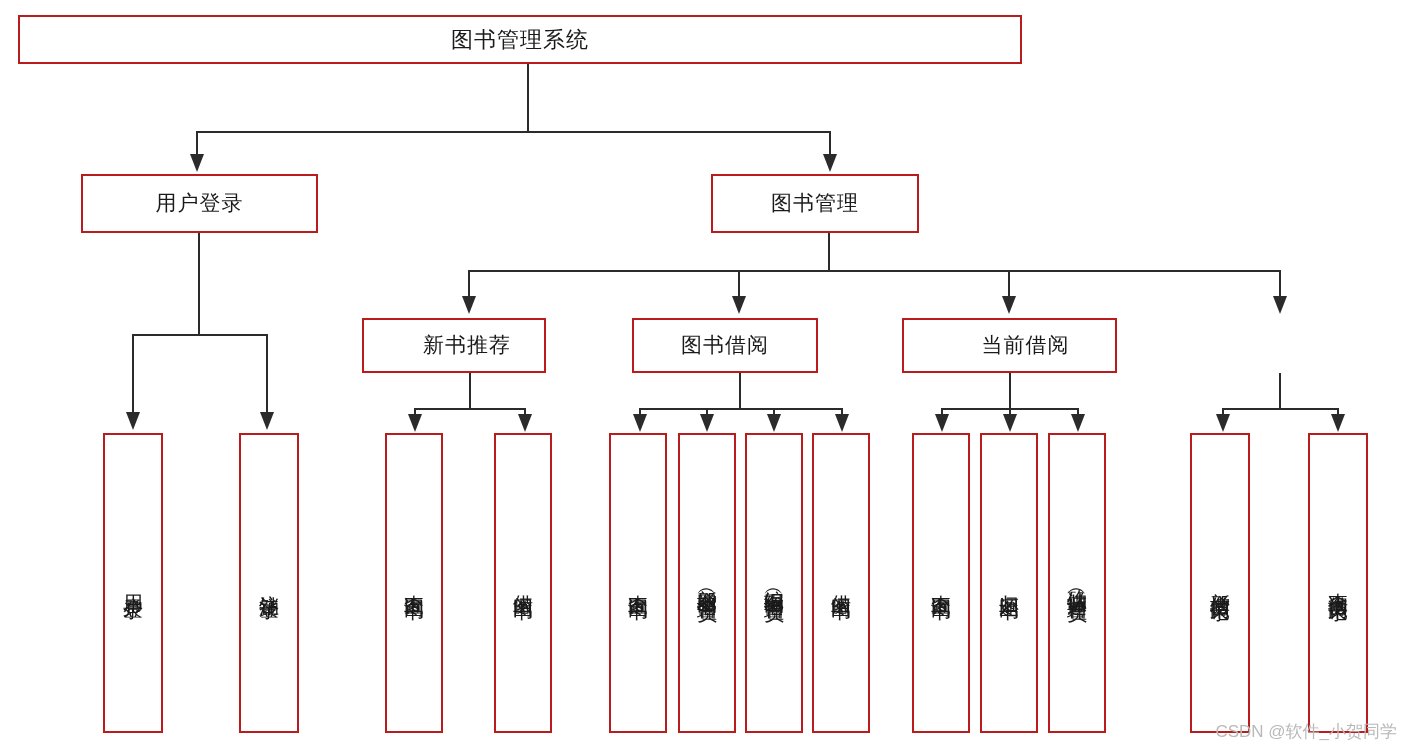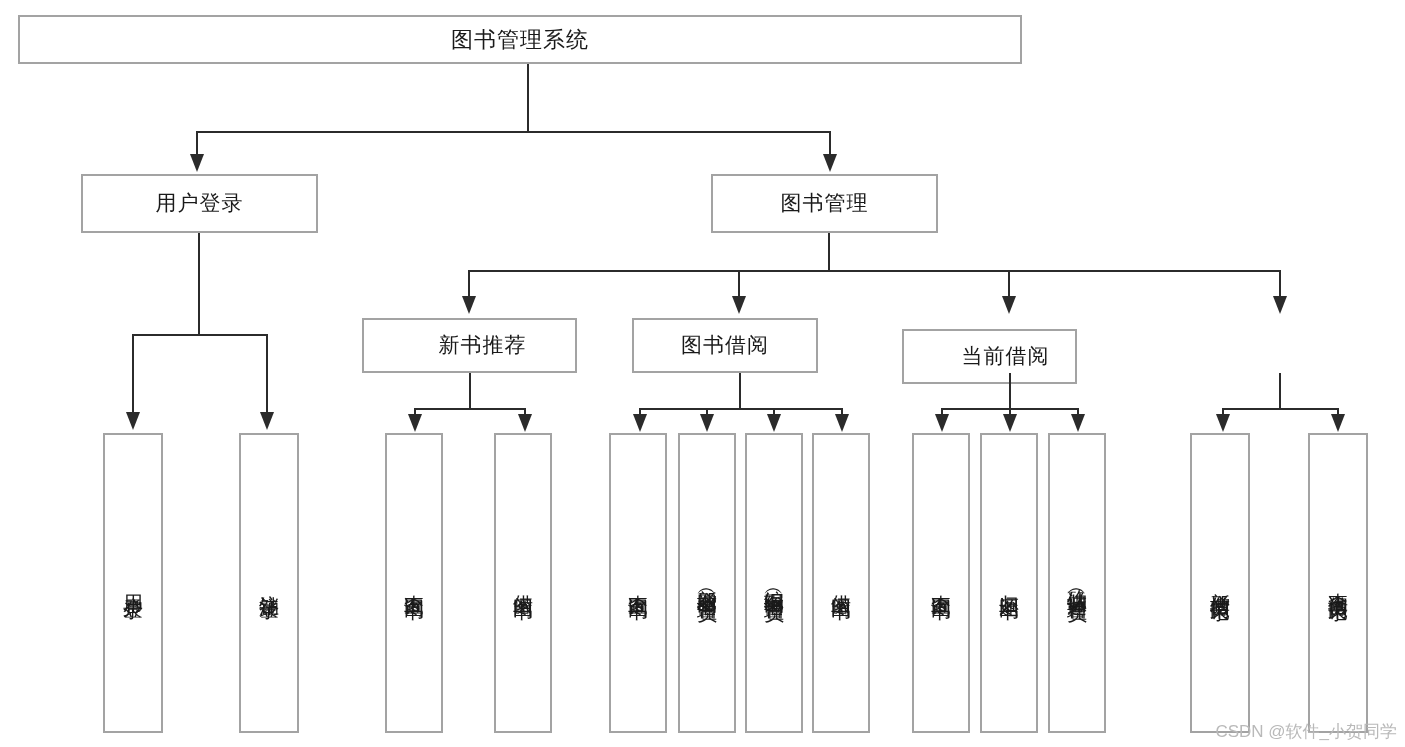--- a/index.html
+++ b/index.html
@@ -16,21 +16,21 @@
     width: 1405px;
     height: 747px;
     background: #ffffff;
     overflow: hidden;
   }
 
   
   .node {
     position: absolute;
     box-sizing: border-box;
-    border: 2px solid #a3a3a3;
+    border: 2px solid #b91c1c;
     background: #ffffff;
     color: #1a1a1a;
     display: flex;
     align-items: center;
     justify-content: center;
     text-align: center;
   }
   .node.horiz {
     font-size: 21px;
     letter-spacing: 1px;
@@ -100,21 +100,21 @@
   <div class="ln-h" style="left:196px; top:131px; width:634px;"></div>
 
   <div class="ln-v" style="left:196px; top:131px; height:25px;"></div>
   <div class="arrow" style="left:190px; top:154px;"></div>
   <div class="ln-v" style="left:829px; top:131px; height:25px;"></div>
   <div class="arrow" style="left:823px; top:154px;"></div>
 
   <div class="node horiz" style="left:81px; top:174px; width:237px; height:59px;">
     <span>用户登录</span>
   </div>
-  <div class="node horiz" style="left:711px; top:174px; width:227px; height:59px;">
+  <div class="node horiz" style="left:711px; top:174px; width:208px; height:59px;">
     <span>图书管理</span>
   </div>
 
   <div class="ln-v" style="left:198px; top:233px; height:101px;"></div>
   <div class="ln-h" style="left:132px; top:334px; width:135px;"></div>
   <div class="ln-v" style="left:132px; top:334px; height:80px;"></div>
   <div class="arrow" style="left:126px; top:412px;"></div>
   <div class="ln-v" style="left:266px; top:334px; height:80px;"></div>
   <div class="arrow" style="left:260px; top:412px;"></div>
 
@@ -122,27 +122,27 @@
   <div class="ln-h" style="left:468px; top:270px; width:812px;"></div>
   <div class="ln-v" style="left:468px; top:270px; height:28px;"></div>
   <div class="arrow" style="left:462px; top:296px;"></div>
   <div class="ln-v" style="left:738px; top:270px; height:28px;"></div>
   <div class="arrow" style="left:732px; top:296px;"></div>
   <div class="ln-v" style="left:1008px; top:270px; height:28px;"></div>
   <div class="arrow" style="left:1002px; top:296px;"></div>
   <div class="ln-v" style="left:1279px; top:270px; height:28px;"></div>
   <div class="arrow" style="left:1273px; top:296px;"></div>
 
-  <div class="node horiz" style="left:362px; top:318px; width:215px; height:55px;padding-left:26px;">
+  <div class="node horiz" style="left:362px; top:318px; width:184px; height:55px;padding-left:26px;">
     <span>新书推荐</span>
   </div>
   <div class="node horiz" style="left:632px; top:318px; width:186px; height:55px;">
     <span>图书借阅</span>
   </div>
-  <div class="node horiz" style="left:902px; top:329px; width:175px; height:55px;padding-left:32px;">
+  <div class="node horiz" style="left:902px; top:318px; width:215px; height:55px;padding-left:32px;">
     <span>当前借阅</span>
   </div>
 
   <div class="ln-v" style="left:469px; top:373px; height:35px;"></div>
   <div class="ln-h" style="left:414px; top:408px; width:111px;"></div>
   <div class="ln-v" style="left:414px; top:408px; height:8px;"></div>
   <div class="arrow" style="left:408px; top:414px;"></div>
   <div class="ln-v" style="left:524px; top:408px; height:8px;"></div>
   <div class="arrow" style="left:518px; top:414px;"></div>
 

